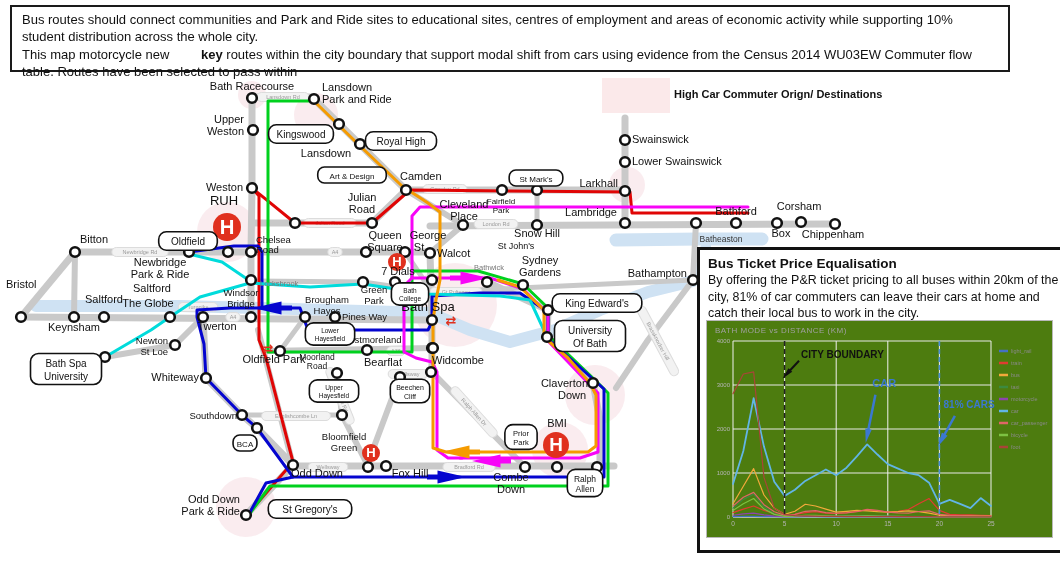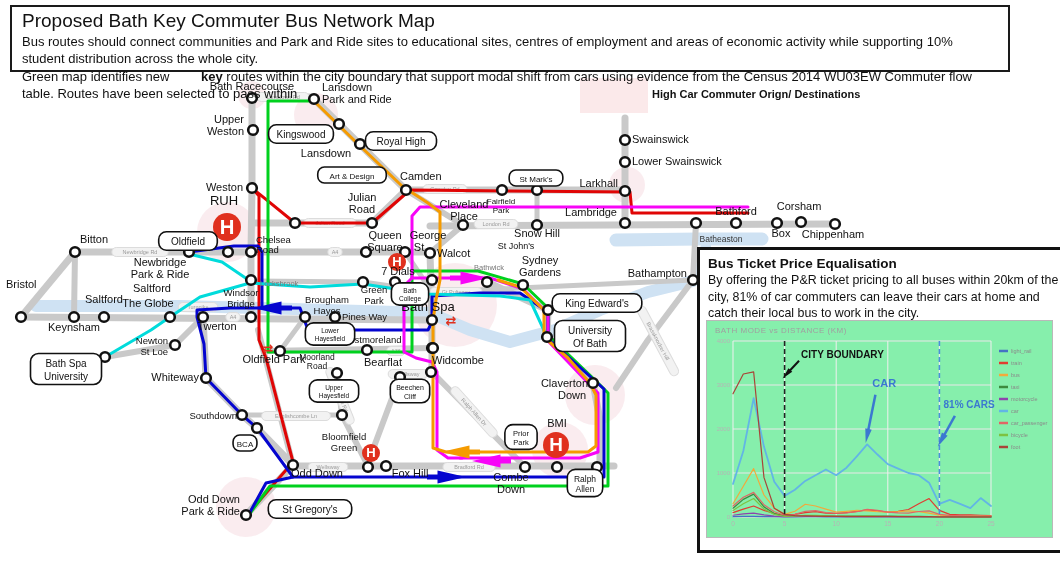--- a/index.html
+++ b/index.html
@@ -4,29 +4,29 @@
 <style>
   html,body{margin:0;padding:0;background:#ffffff;}
   body{width:1060px;height:565px;position:relative;overflow:hidden;
        font-family:"Liberation Sans",sans-serif;color:#111;}
   #map-svg{position:absolute;left:0;top:0;z-index:1;}
   .title-box{position:absolute;left:10px;top:5px;width:976px;height:56px;
       border:2px solid #1a1a1a;background:#fff;padding:3px 10px 4px 10px;z-index:5;}
   .title-box h1{margin:0;font-size:19px;font-weight:400;letter-spacing:0;}
   .subtitle{font-size:13px;line-height:1.34;margin-top:1px;}
   .subtitle b{font-weight:700;padding-left:28px;}
-  .hc-legend{position:absolute;left:580px;top:78px;z-index:4;display:flex;align-items:center;}
+  .hc-legend{position:absolute;left:602px;top:78px;z-index:4;display:flex;align-items:center;}
   .hc-swatch{width:68px;height:35px;}
   .hc-label{font-size:11px;font-weight:700;margin-left:72px;white-space:nowrap;position:absolute;top:10px;}
   .panel{position:absolute;left:697px;top:247px;width:355px;height:292px;
       border:3px solid #111;background:#fff;z-index:6;padding:4px 8px;}
   .panel h2{margin:2px 0 1px 0;font-size:13.5px;}
   .panel p{margin:0;font-size:12.4px;line-height:1.33;}
   .chart-box{position:absolute;left:6px;top:70px;width:345px;height:216px;
-      border:1px solid #b9b9b9;background:#86efac;}
+      border:1px solid #b9b9b9;background:#4d7c0f;}
 </style>
 </head>
 <body>
 
 <svg id="map-svg" width="1060" height="565" viewBox="0 0 1060 565">
     <circle cx="227" cy="232" r="30" fill="#f6dde2" opacity="0.55"></circle>
     <circle cx="316" cy="115" r="22" fill="#f6dde2" opacity="0.55"></circle>
     <circle cx="252" cy="95" r="14" fill="#f6dde2" opacity="0.55"></circle>
     <circle cx="455" cy="305" r="42" fill="#f6dde2" opacity="0.55"></circle>
     <circle cx="560" cy="450" r="28" fill="#f6dde2" opacity="0.55"></circle>
@@ -347,24 +347,23 @@
     <text x="334" y="398.35" font-size="6.5" text-anchor="middle" fill="#111" font-family="&quot;Liberation Sans&quot;,sans-serif" font-weight="400">Hayesfield</text>
     <rect x="305.35" y="322.875" width="49.3" height="22.25" rx="8" fill="#fff" stroke="#111" stroke-width="1.6"></rect>
     <text x="330" y="333.225" font-size="6.5" text-anchor="middle" fill="#111" font-family="&quot;Liberation Sans&quot;,sans-serif" font-weight="400">Lower</text>
     <text x="330" y="341.35" font-size="6.5" text-anchor="middle" fill="#111" font-family="&quot;Liberation Sans&quot;,sans-serif" font-weight="400">Hayesfield</text>
     <rect x="391.395" y="282.875" width="37.21" height="22.25" rx="8" fill="#fff" stroke="#111" stroke-width="1.6"></rect>
     <text x="410" y="293.225" font-size="6.5" text-anchor="middle" fill="#111" font-family="&quot;Liberation Sans&quot;,sans-serif" font-weight="400">Bath</text>
     <text x="410" y="301.35" font-size="6.5" text-anchor="middle" fill="#111" font-family="&quot;Liberation Sans&quot;,sans-serif" font-weight="400">College</text>
   </svg>
 
 <div class="title-box">
-  <h1>Proposed Bath Key Commuter Bus Network Map</h1>
   <div class="subtitle" id="subtitle">
       <div><span>Bus routes should connect communities and Park and Ride sites to educational sites, centres of employment and areas of economic activity while supporting 10% student distribution across the whole city.</span></div>
-      <div><span>Green map identifies new </span><b>key</b><span> routes within the city boundary that support modal shift from cars using evidence from the Census 2014 WU03EW Commuter flow table. Routes have been selected to pass within</span></div>
+      <div><span>This map motorcycle new </span><b>key</b><span> routes within the city boundary that support modal shift from cars using evidence from the Census 2014 WU03EW Commuter flow table. Routes have been selected to pass within</span></div>
     </div>
 </div>
 
 <div class="hc-legend">
   <div class="hc-swatch" id="hc-swatch" style="background: rgb(251, 233, 234);"></div>
   <div class="hc-label">High Car Commuter Orign/ Destinations</div>
 </div>
 
 <div class="panel">
   <h2>Bus Ticket Price Equalisation</h2>

